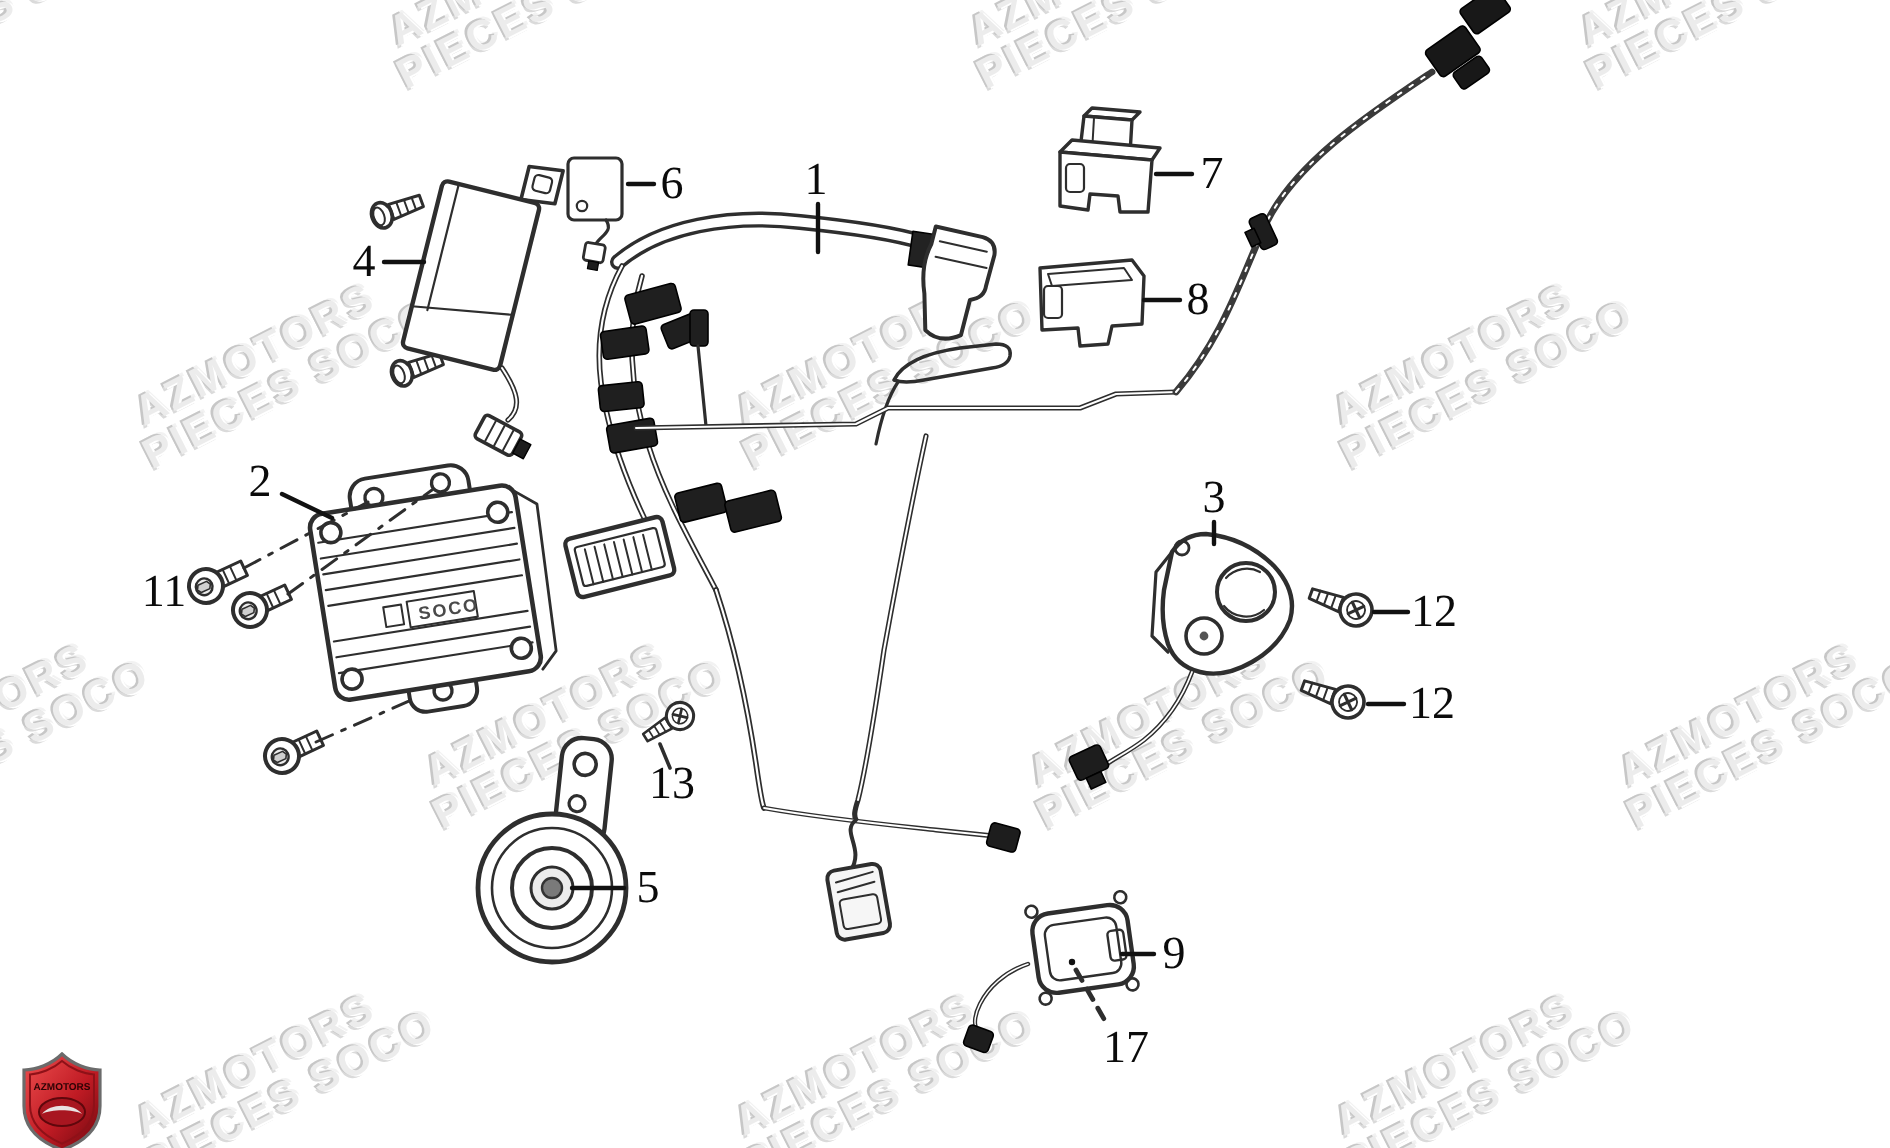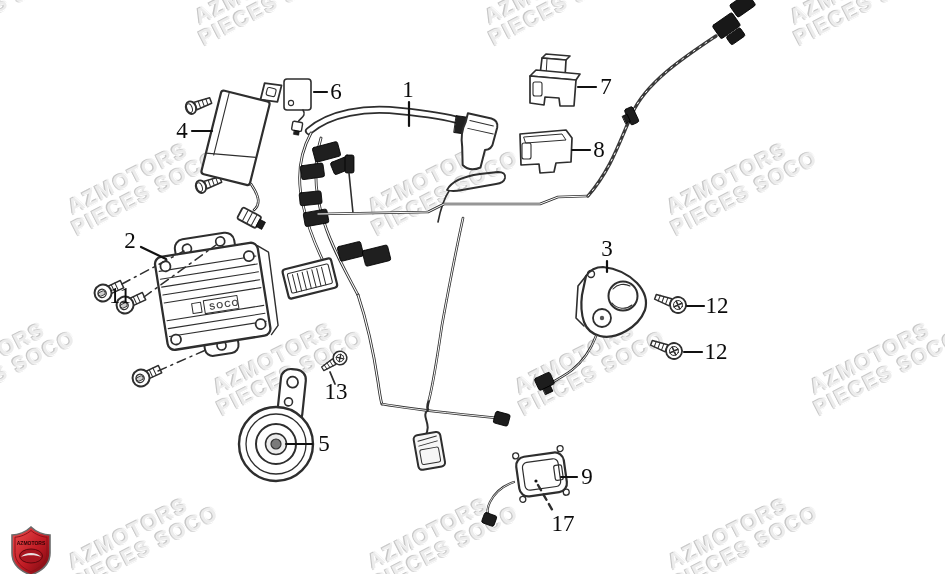--- a/index.html
+++ b/index.html
@@ -354,18 +354,18 @@
       <div class="callout" style="left: 408px; top: 90px;">1</div>
       <div class="callout" style="left: 130px; top: 241px;">2</div>
       <div class="callout" style="left: 607px; top: 249px;">3</div>
       <div class="callout" style="left: 182px; top: 131px;">4</div>
       <div class="callout" style="left: 324px; top: 444px;">5</div>
       <div class="callout" style="left: 336px; top: 92px;">6</div>
       <div class="callout" style="left: 606px; top: 87px;">7</div>
       <div class="callout" style="left: 599px; top: 150px;">8</div>
       <div class="callout" style="left: 587px; top: 477px;">9</div>
       <div class="callout" style="left: 563px; top: 524px;">17</div>
-      <div class="callout" style="left: 82px; top: 296px; margin-left: 38px;">11</div>
+      <div class="callout" style="left: 82px; top: 296px;">11</div>
       <div class="callout" style="left: 717px; top: 306px;">12</div>
       <div class="callout" style="left: 716px; top: 352px;">12</div>
       <div class="callout" style="left: 336px; top: 392px;">13</div>
     </div>
 </div>
 
 </body></html>

